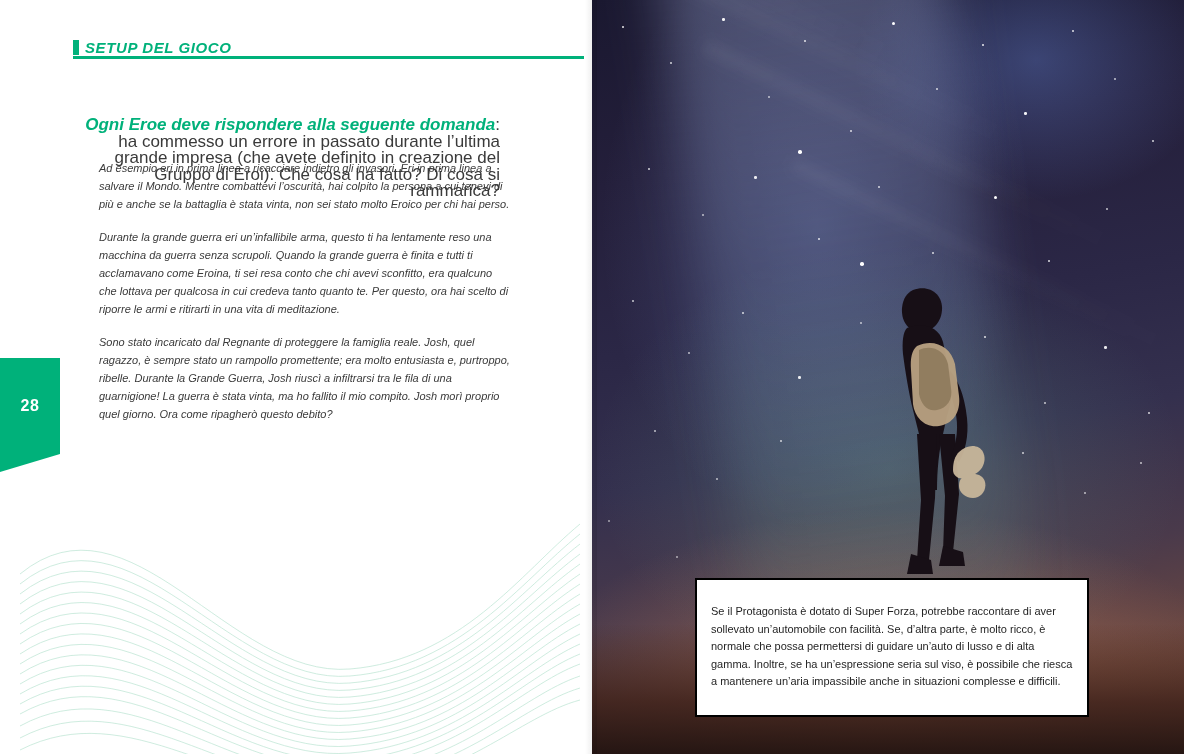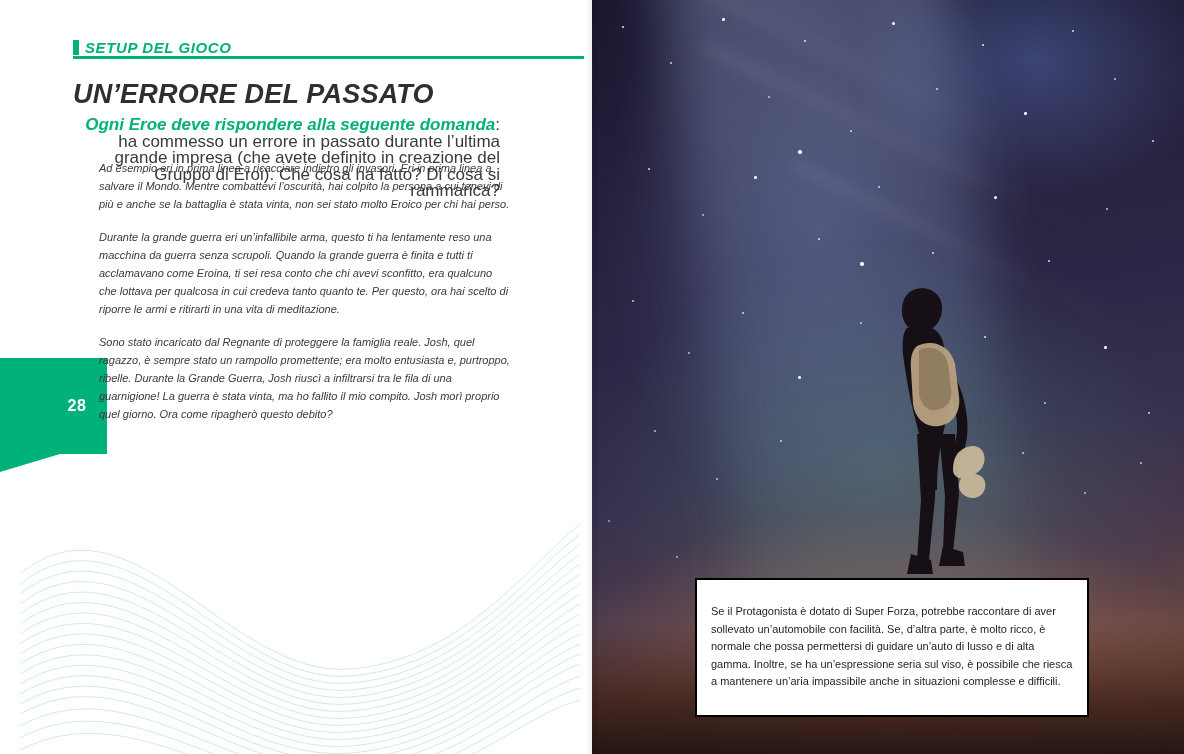--- a/index.html
+++ b/index.html
@@ -50,21 +50,20 @@
     width: 60px;
     height: 96px;
     background: #00b17a;
     color: #ffffff;
     display: flex;
     align-items: center;
     justify-content: center;
     font-size: 16px;
     font-weight: bold;
     letter-spacing: .5px;
-    padding-left: 47px;
   }
   .page-tab::after {
     content: "";
     position: absolute;
     left: 0;
     top: 96px;
     width: 0; height: 0;
     border-left: 60px solid #00b17a;
     border-bottom: 18px solid transparent;
   }
@@ -256,21 +255,20 @@
       <span>28</span>
     </div>
 
     <div class="eyebrow-wrap">
       <div class="eyebrow-bar"></div>
       <div class="eyebrow">SETUP DEL GIOCO</div>
     </div>
 
     <div class="rule"></div>
 
-    <h1 class="title">UN’ERRORE DEL PASSATO</h1>
 
     <p class="intro">
       <span class="lead">Ogni Eroe deve rispondere alla seguente domanda</span><span>: ha commesso un errore in passato durante l’ultima grande impresa (che avete definito in creazione del Gruppo di Eroi). Che cosa ha fatto? Di cosa si rammarica?</span>
     </p>
 
     <div class="examples">
       <p class="example">Ad esempio eri in prima linea a ricacciare indietro gli invasori. Eri in prima linea a salvare il Mondo. Mentre combattevi l’oscurità, hai colpito la persona a cui tenevi di più e anche se la battaglia è stata vinta, non sei stato molto Eroico per chi hai perso.</p>
       <p class="example">Durante la grande guerra eri un’infallibile arma, questo ti ha lentamente reso una macchina da guerra senza scrupoli. Quando la grande guerra è finita e tutti ti acclamavano come Eroina, ti sei resa conto che chi avevi sconfitto, era qualcuno che lottava per qualcosa in cui credeva tanto quanto te. Per questo, ora hai scelto di riporre le armi e ritirarti in una vita di meditazione.</p>
       <p class="example">Sono stato incaricato dal Regnante di proteggere la famiglia reale. Josh, quel ragazzo, è sempre stato un rampollo promettente; era molto entusiasta e, purtroppo, ribelle. Durante la Grande Guerra, Josh riuscì a infiltrarsi tra le fila di una guarnigione! La guerra è stata vinta, ma ho fallito il mio compito. Josh morì proprio quel giorno. Ora come ripagherò questo debito?</p>
     </div>

